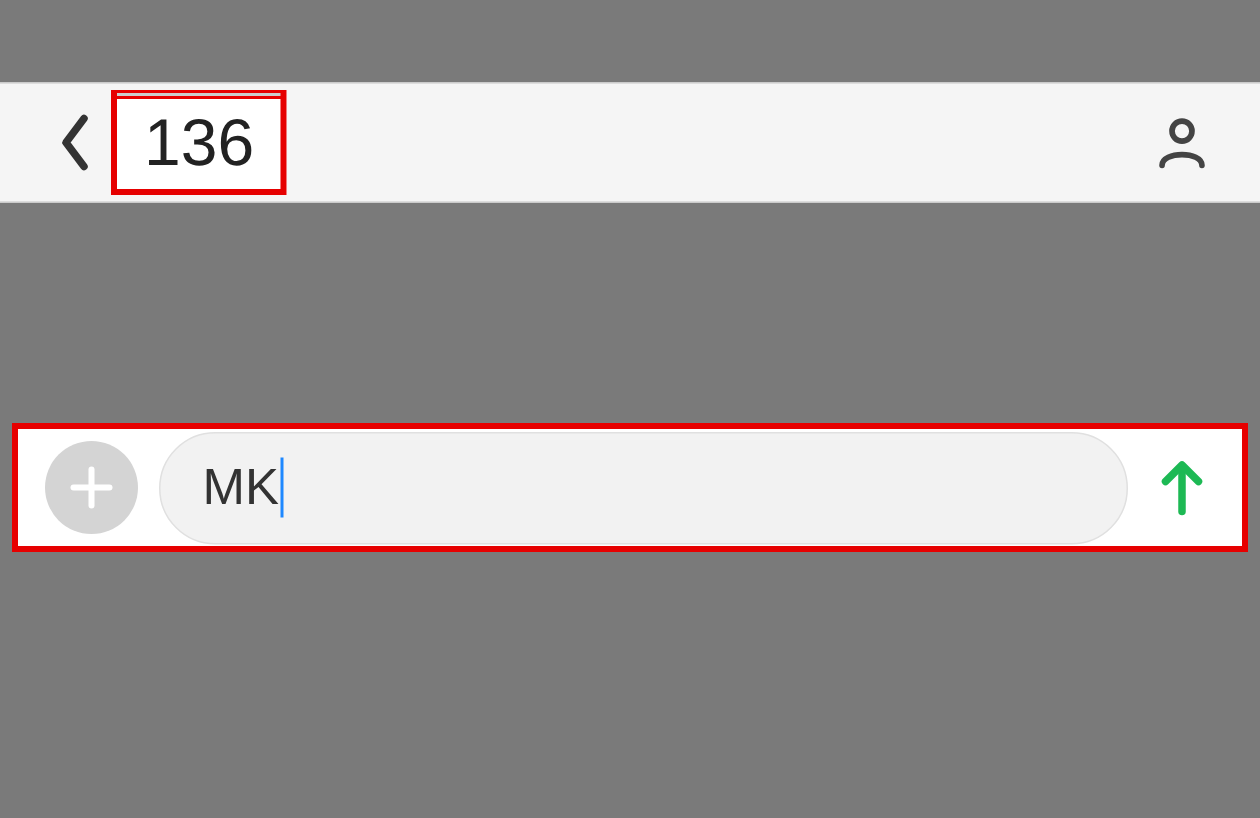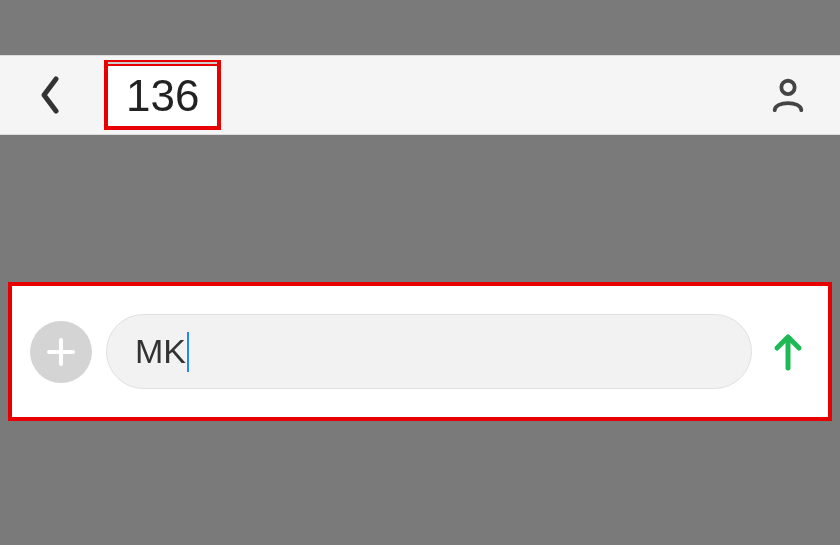--- a/index.html
+++ b/index.html
@@ -26,21 +26,21 @@
     }
     .back-btn {
       width: 40px;
       height: 40px;
       display: flex;
       align-items: center;
       justify-content: center;
       cursor: pointer;
     }
     .title-box {
-      margin-left: 34px;
+      margin-left: 4px;
       border: 4px solid #e60000;
       background: #fff;
       padding: 4px 18px;
       height: 70px;
       display: flex;
       align-items: center;
       border-top: 6px solid #e60000;
       position: relative;
     }
     .title-box::before {
@@ -64,21 +64,21 @@
       display: flex;
       align-items: center;
       justify-content: center;
       cursor: pointer;
     }
     .compose-bar {
       position: absolute;
       top: 282px;
       left: 8px;
       right: 8px;
-      height: 139px;
+      height: 86px;
       background: #fff;
       border: 4px solid #e60000;
       display: flex;
       align-items: center;
       padding: 0 18px;
     }
     .plus-btn {
       width: 62px;
       height: 62px;
       border-radius: 50%;

